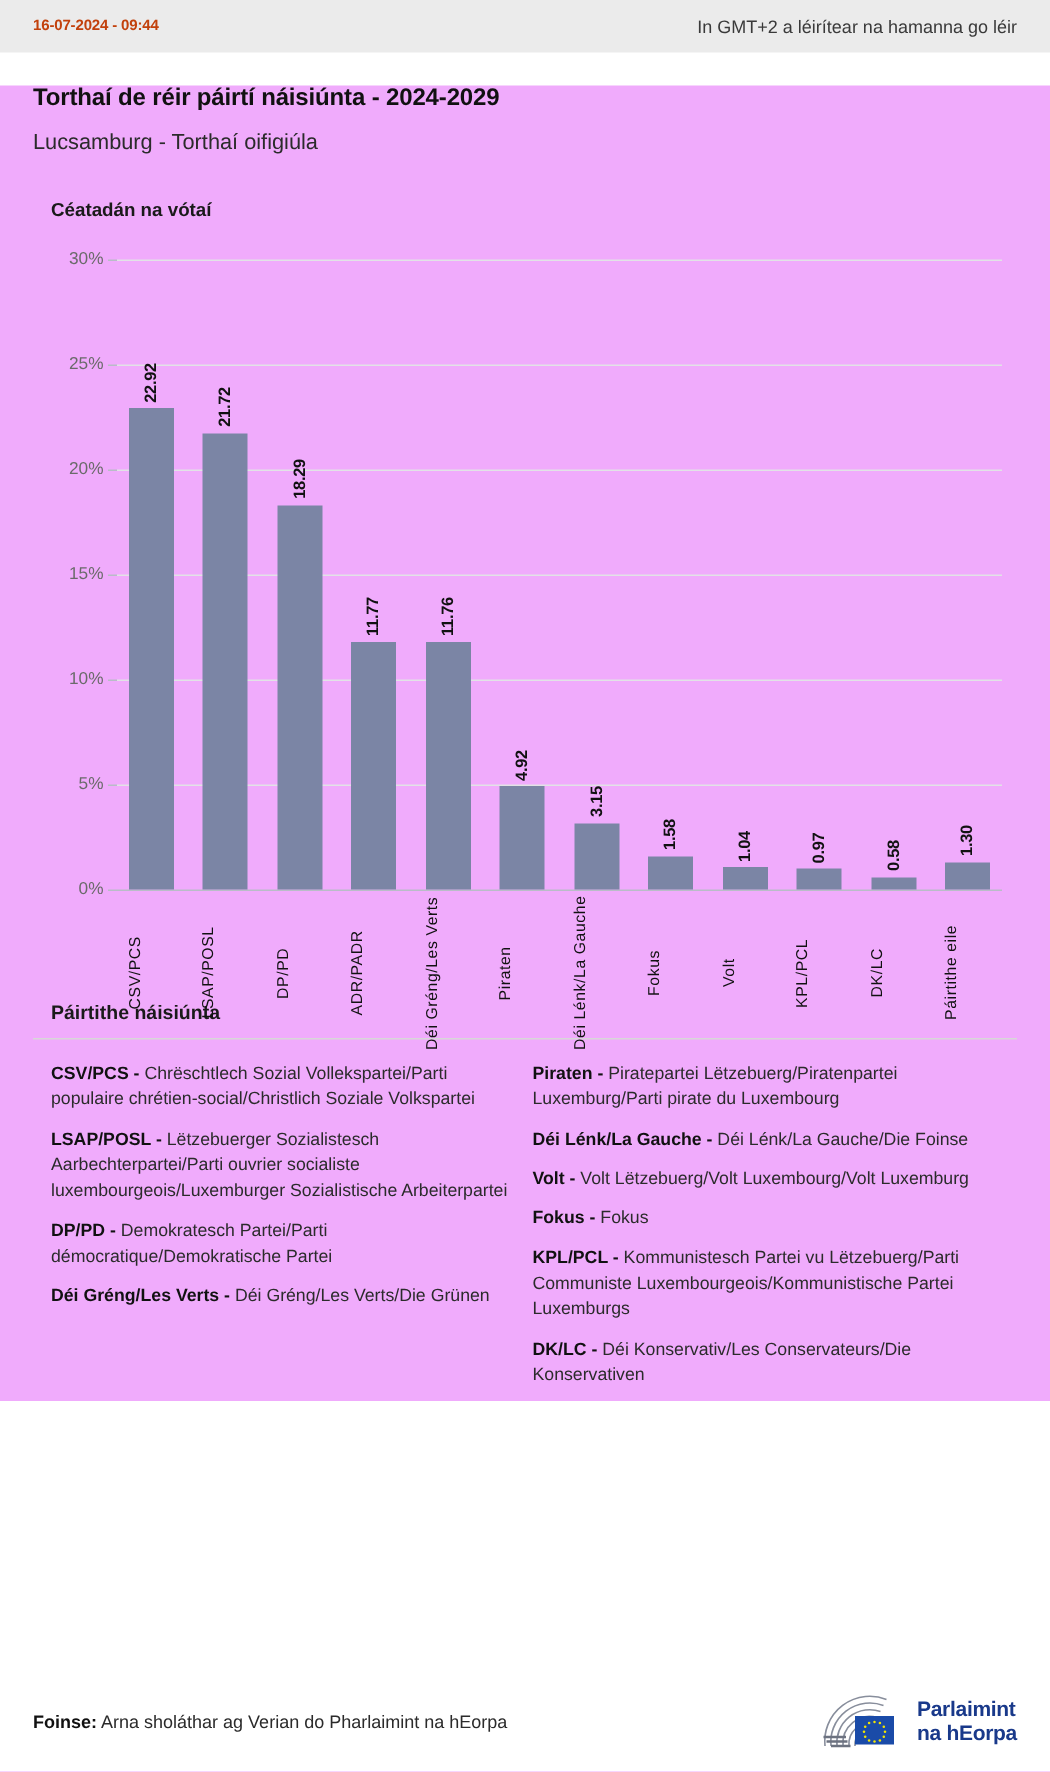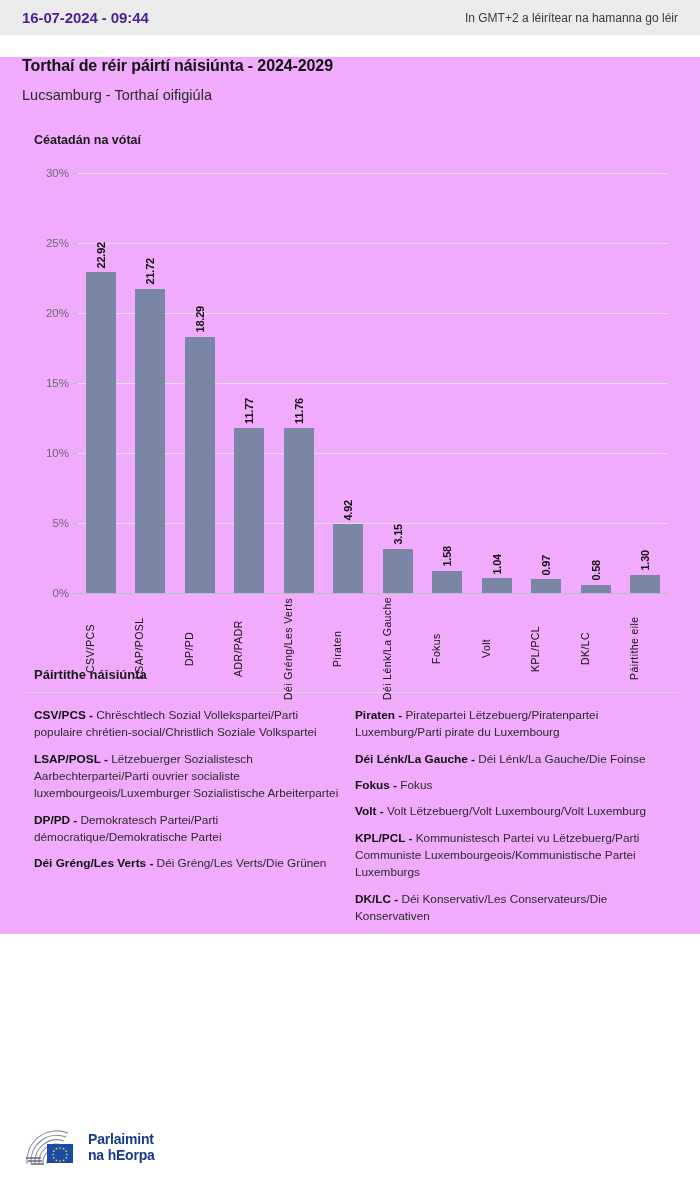--- a/index.html
+++ b/index.html
@@ -16,23 +16,23 @@
   
   .topbar {
     height: 35px;
     background: #ebebeb;
     display: flex;
     align-items: center;
     justify-content: space-between;
     padding: 0 22px;
   }
   .topbar-date {
-    font-size: 15px;
-    font-weight: bold;
-    color: #4c1d95;
+    font-size: 10px;
+    font-weight: bold;
+    color: #c2410c;
     letter-spacing: -0.1px;
   }
   .topbar-tz {
     font-size: 12px;
     color: #3a3a3a;
   }
 
   
   .card {
     background: #f0abfc;
@@ -323,30 +323,33 @@
     <div class="legend-cols">
       <div class="legend-col" id="legend-left">
           <div class="legend-item"><b>CSV/PCS -</b><span> Chrëschtlech Sozial Vollekspartei/Parti populaire chrétien-social/Christlich Soziale Volkspartei</span></div>
           <div class="legend-item"><b>LSAP/POSL -</b><span> Lëtzebuerger Sozialistesch Aarbechterpartei/Parti ouvrier socialiste luxembourgeois/Luxemburger Sozialistische Arbeiterpartei</span></div>
           <div class="legend-item"><b>DP/PD -</b><span> Demokratesch Partei/Parti démocratique/Demokratische Partei</span></div>
           <div class="legend-item"><b>Déi Gréng/Les Verts -</b><span> Déi Gréng/Les Verts/Die Grünen</span></div>
         </div>
       <div class="legend-col" id="legend-right">
           <div class="legend-item"><b>Piraten -</b><span> Piratepartei Lëtzebuerg/Piratenpartei Luxemburg/Parti pirate du Luxembourg</span></div>
           <div class="legend-item"><b>Déi Lénk/La Gauche -</b><span> Déi Lénk/La Gauche/Die Foinse</span></div>
+          <div class="legend-item"><b>Volt -</b><span> Volt Lëtzebuerg/Volt Luxembourg/Volt Luxemburg</span></div>
           <div class="legend-item"><b>Fokus -</b><span> Fokus</span></div>
-          <div class="legend-item"><b>Volt -</b><span> Volt Lëtzebuerg/Volt Luxembourg/Volt Luxemburg</span></div>
           <div class="legend-item"><b>KPL/PCL -</b><span> Kommunistesch Partei vu Lëtzebuerg/Parti Communiste Luxembourgeois/Kommunistische Partei Luxemburgs</span></div>
           <div class="legend-item"><b>DK/LC -</b><span> Déi Konservativ/Les Conservateurs/Die Konservativen</span></div>
         </div>
     </div>
   </div>
 </div>
 
 <div class="footer">
+  <div class="foinse">
+    <b>Foinse:</b><span> Arna sholáthar ag Verian do Pharlaimint na hEorpa</span>
+  </div>
   <div class="logo">
     <svg width="58" height="40" viewBox="0 0 58 40">
       <g fill="none" stroke="#888e9c" stroke-width="1.1">
         <path d="M5 36 A30 30 0 0 1 46 5"></path>
         <path d="M9 36 A26 26 0 0 1 44 9"></path>
         <path d="M13 36 A22 22 0 0 1 42 13"></path>
         <path d="M17 36 A18 18 0 0 1 40 17"></path>
         <path d="M21 36 A14 14 0 0 1 38 21"></path>
         <path d="M25 36 A10 10 0 0 1 36 25"></path>
       </g>

